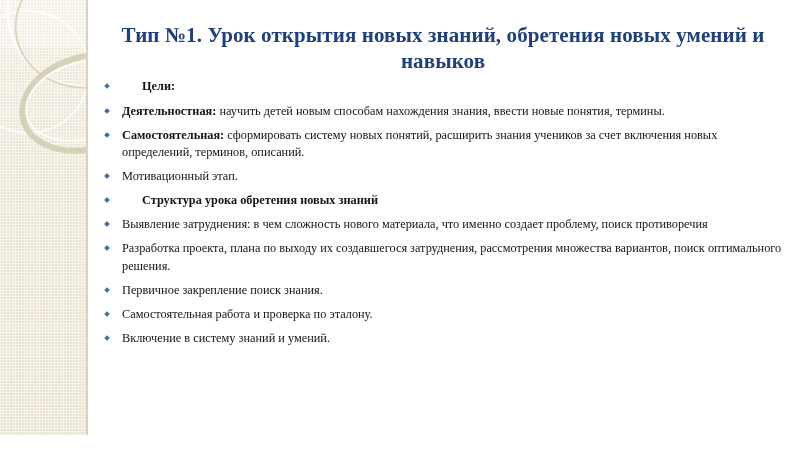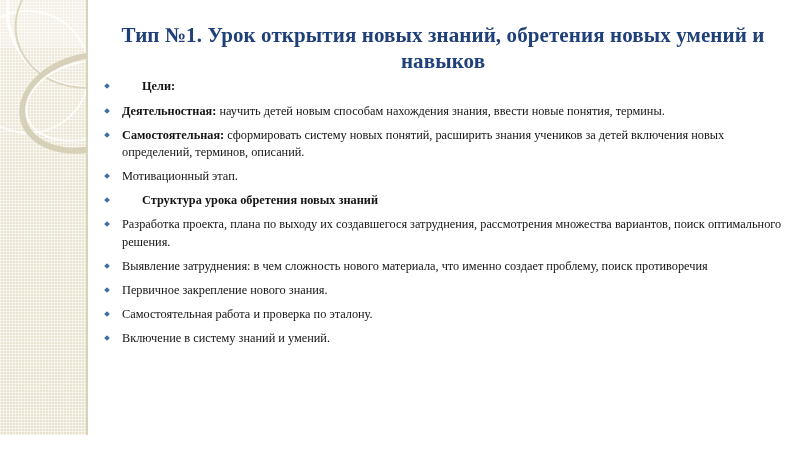--- a/index.html
+++ b/index.html
@@ -201,24 +201,24 @@
   </div>
   <div class="sidebar-edge"></div>
 
   <div class="content">
 
     <h1 class="title">Тип №1. Урок открытия новых знаний, обретения новых умений и навыков</h1>
 
     <ul class="bullets">
         <li class="bullet bullet-goals"><span class="lead-bold">Цели:</span></li>
         <li class="bullet"><span class="lead-bold-italic">Деятельностная:</span><span> научить детей новым способам нахождения знания, ввести новые понятия, термины.</span></li>
-        <li class="bullet"><span class="lead-bold-italic">Самостоятельная:</span><span> сформировать систему новых понятий, расширить знания учеников за детей включения новых определений, терминов, описаний.</span></li>
+        <li class="bullet"><span class="lead-bold-italic">Самостоятельная:</span><span> сформировать систему новых понятий, расширить знания учеников за счет включения новых определений, терминов, описаний.</span></li>
         <li class="bullet"><span>Мотивационный этап.</span></li>
         <li class="bullet"><span class="lead-bold">Структура урока обретения новых знаний</span></li>
+        <li class="bullet"><span>Выявление затруднения: в чем сложность нового материала, что именно создает проблему, поиск противоречия</span></li>
         <li class="bullet"><span>Разработка проекта, плана по выходу их создавшегося затруднения, рассмотрения множества вариантов, поиск оптимального решения.</span></li>
-        <li class="bullet"><span>Выявление затруднения: в чем сложность нового материала, что именно создает проблему, поиск противоречия</span></li>
-        <li class="bullet"><span>Первичное закрепление нового знания.</span></li>
+        <li class="bullet"><span>Первичное закрепление поиск знания.</span></li>
         <li class="bullet"><span>Самостоятельная работа и проверка по эталону.</span></li>
         <li class="bullet"><span>Включение в систему знаний и умений.</span></li>
       </ul>
 
   </div>
 </div>
 
 </body></html>

